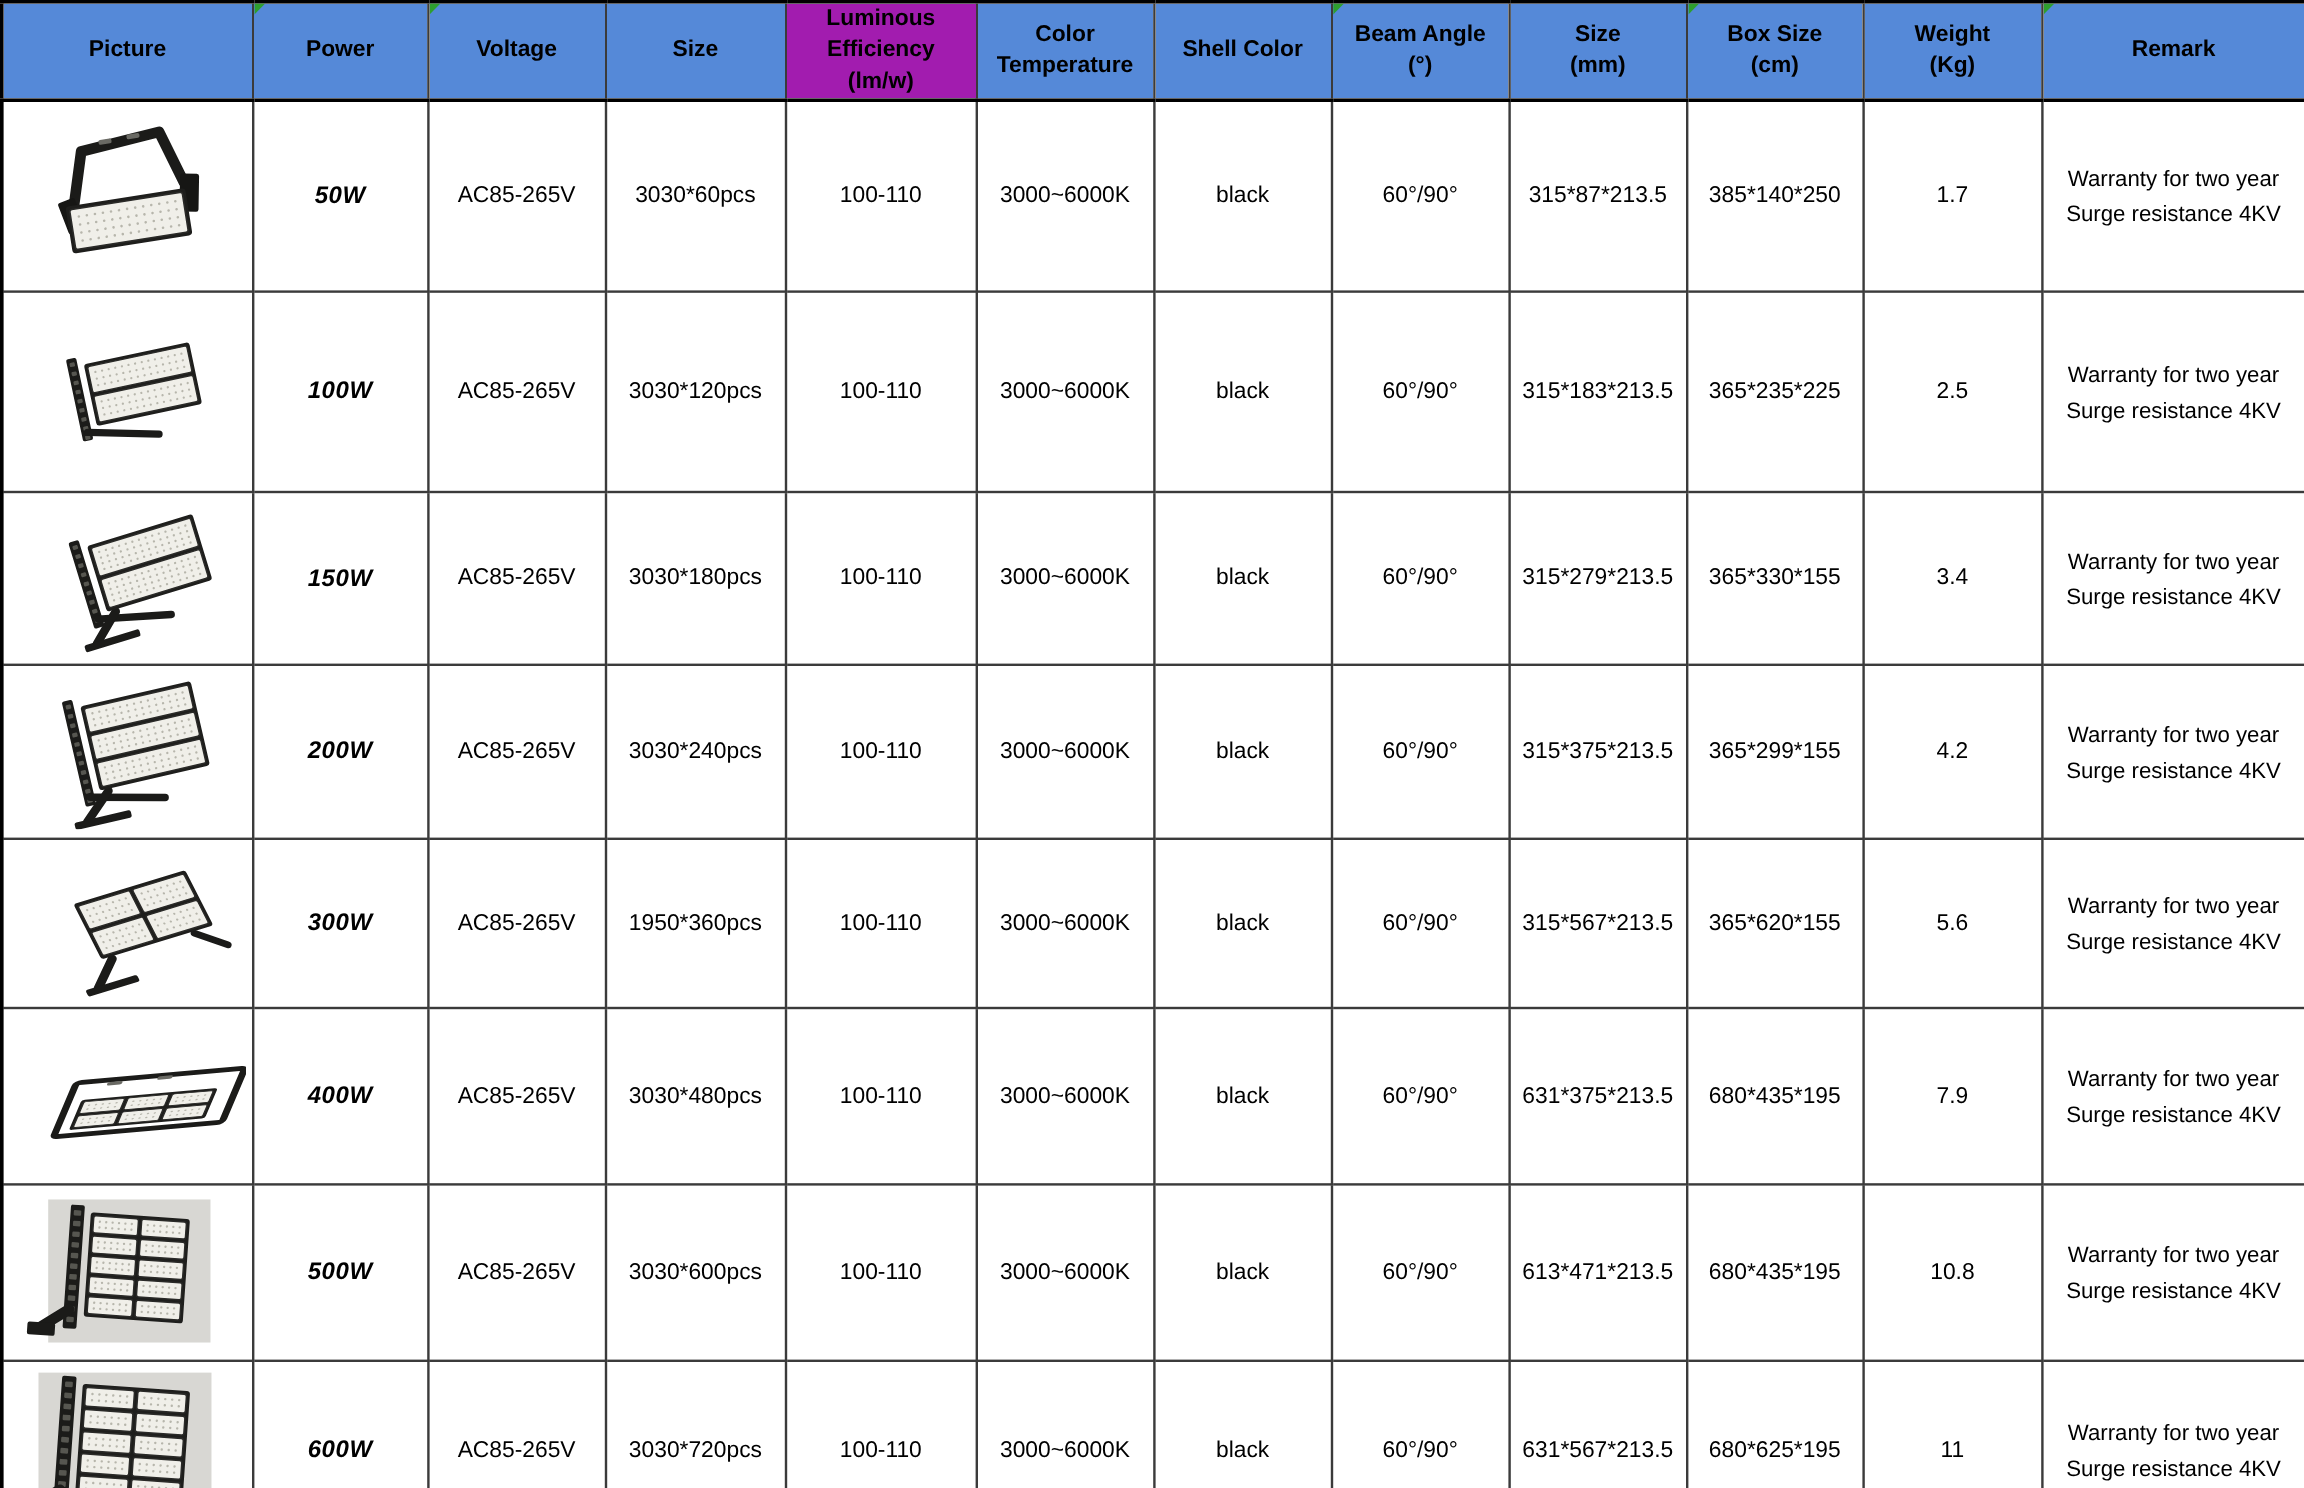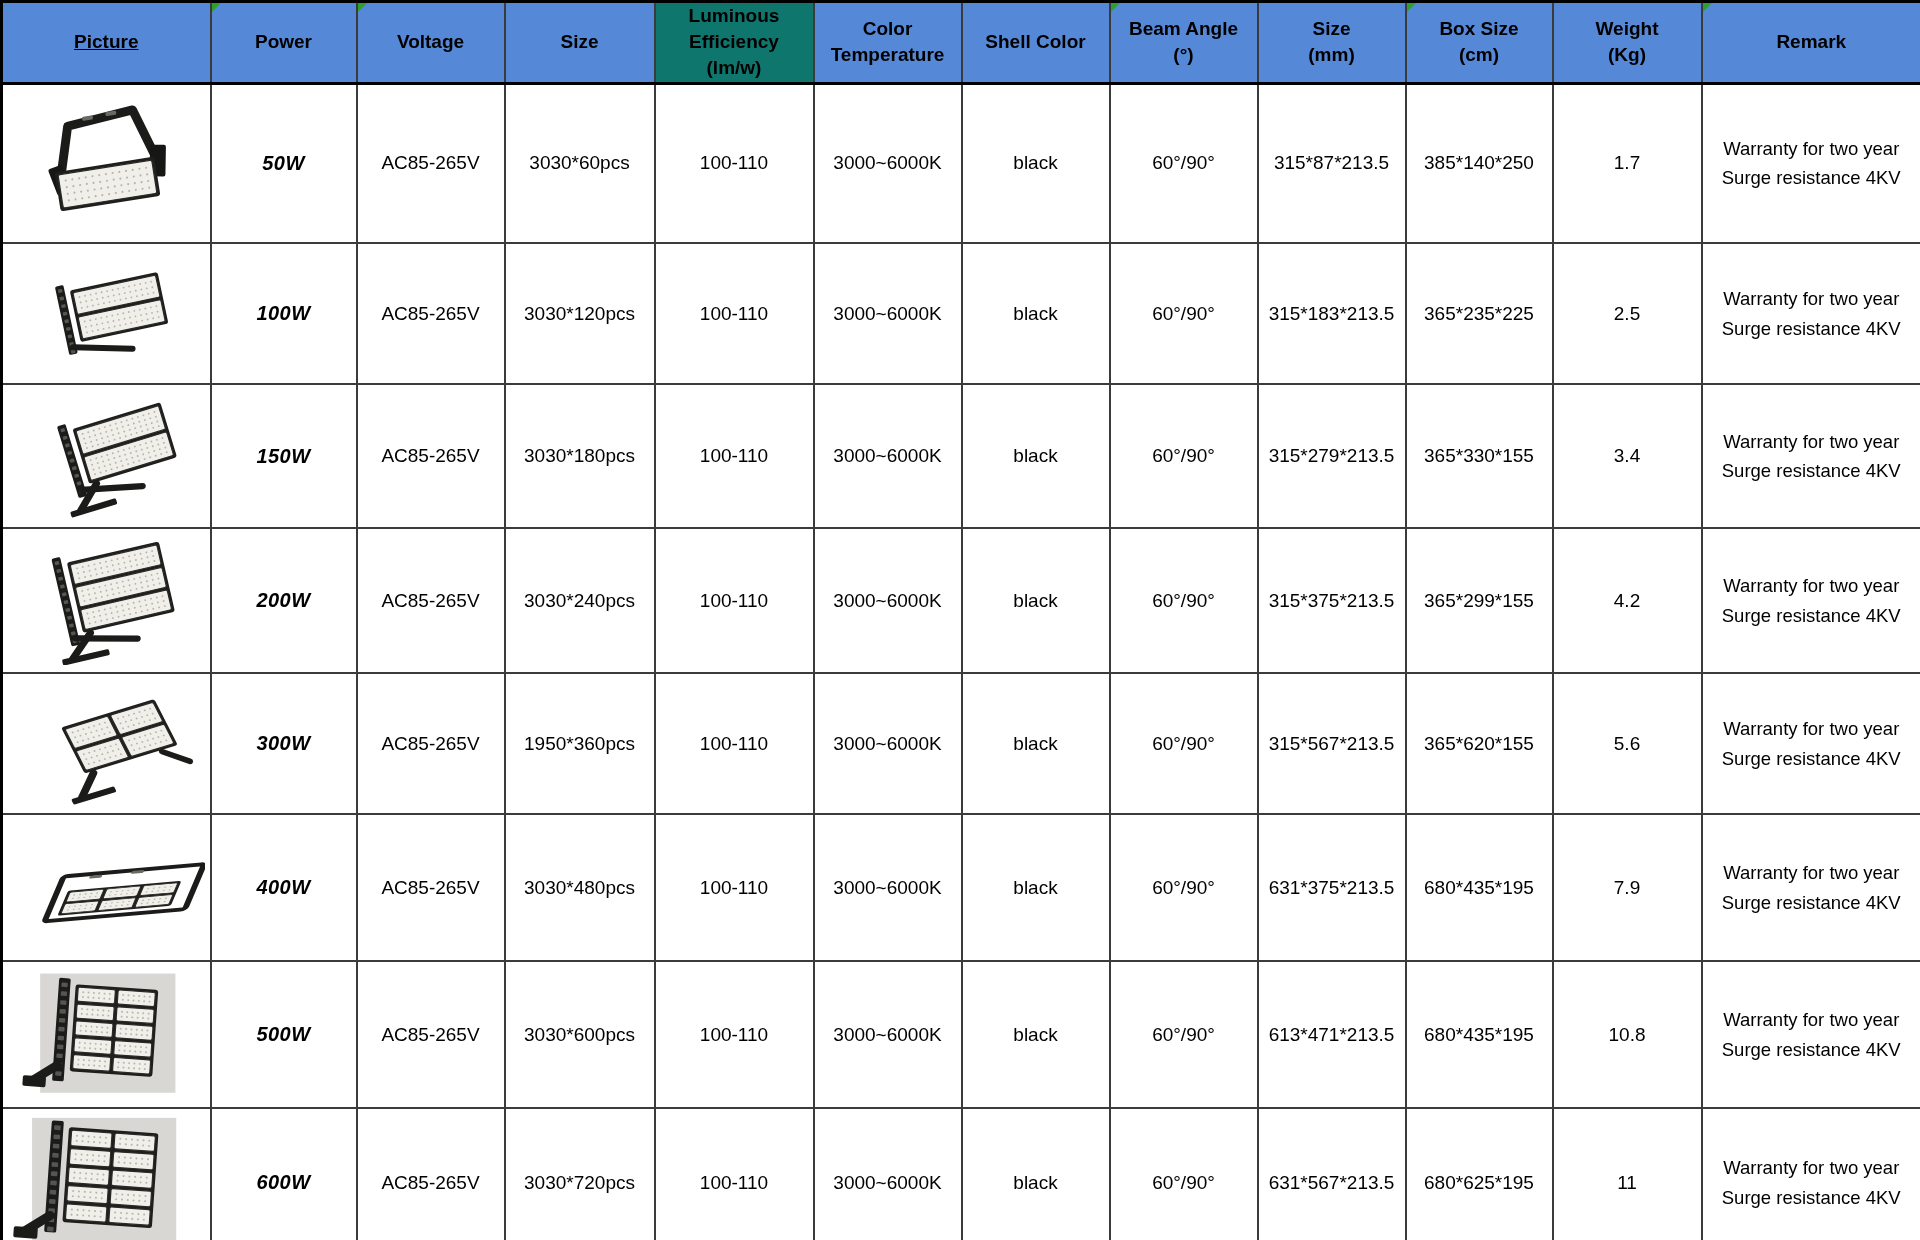--- a/index.html
+++ b/index.html
@@ -50,35 +50,35 @@
       <col style="width: 148px;">
       <col style="width: 148px;">
       <col style="width: 148px;">
       <col style="width: 148px;">
       <col style="width: 147px;">
       <col style="width: 149px;">
       <col style="width: 220px;">
     </colgroup>
   <thead>
       <tr style="height: 67px;">
-        <th style="background: rgb(85, 137, 216); text-decoration: underline;">
+        <th style="background: rgb(85, 137, 216);">
           <span class="hlabel">Picture</span>
         </th>
         <th style="background: rgb(85, 137, 216);">
           <div class="corner-marker"></div>
           <span class="hlabel">Power</span>
         </th>
         <th style="background: rgb(85, 137, 216);">
           <div class="corner-marker"></div>
           <span class="hlabel">Voltage</span>
         </th>
         <th style="background: rgb(85, 137, 216);">
           <span class="hlabel">Size</span>
         </th>
-        <th style="background: #0f766e; margin-top: 28px;">
+        <th style="background: #a21caf; margin-top: 28px;">
           <span class="hlabel">Luminous
 Efficiency
 (lm/w)</span>
         </th>
         <th style="background: rgb(85, 137, 216);">
           <span class="hlabel">Color
 Temperature</span>
         </th>
         <th style="background: rgb(85, 137, 216);">
           <span class="hlabel">Shell Color</span>
@@ -182,21 +182,21 @@
         <td class="c-efficiency">100-110</td>
         <td class="c-color_temp">3000~6000K</td>
         <td class="c-shell_color">black</td>
         <td class="c-beam_angle">60°/90°</td>
         <td class="c-size">315*87*213.5</td>
         <td class="c-box_size">385*140*250</td>
         <td class="c-weight">1.7</td>
         <td class="c-remark">Warranty for two year
 Surge resistance 4KV</td>
       </tr>
-      <tr style="height: 141px;">
+      <tr style="height: 167px;">
         <td class="c-picture">
           <div class="photo-wrap">
             <svg viewBox="0 0 200 145" width="198" height="125" preserveAspectRatio="xMidYMid meet">
               <g transform="translate(58,46) rotate(-12)">
                 <rect x="-16" y="-8" width="10" height="81" rx="2" fill="#1b1b19"></rect>
                 <rect x="-13.4" y="-4" width="5" height="4" rx="1" fill="#565650"></rect>
                 <rect x="-13.4" y="5" width="5" height="4" rx="1" fill="#565650"></rect>
                 <rect x="-13.4" y="14" width="5" height="4" rx="1" fill="#565650"></rect>
                 <rect x="-13.4" y="23" width="5" height="4" rx="1" fill="#565650"></rect>
                 <rect x="-13.4" y="32" width="5" height="4" rx="1" fill="#565650"></rect>

